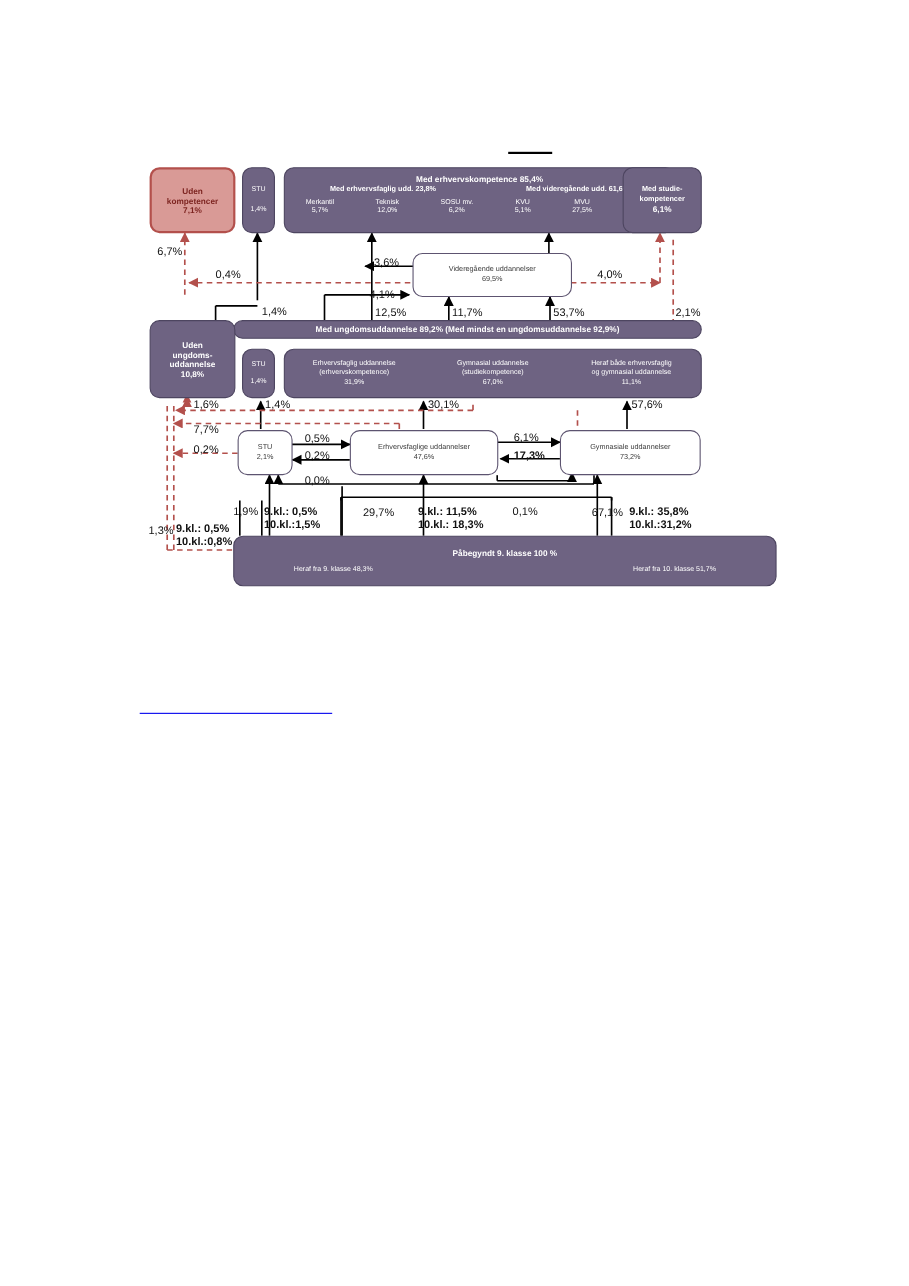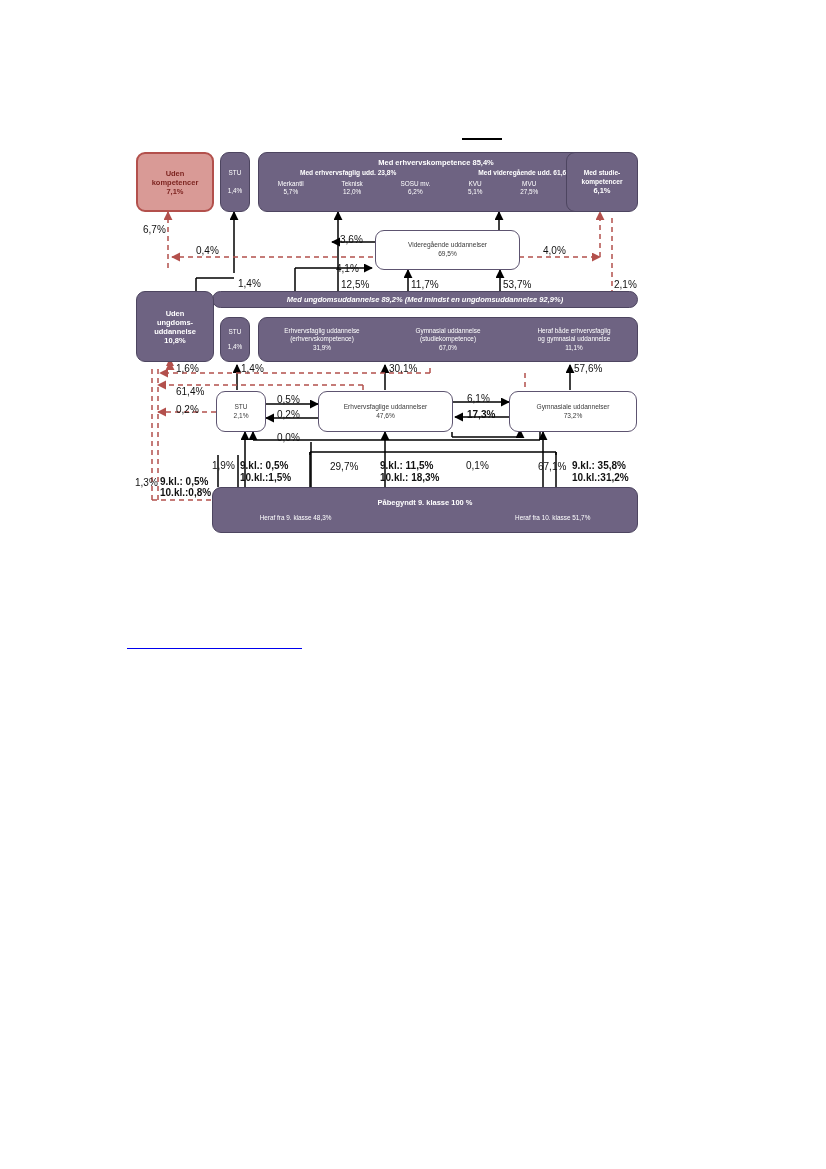--- a/index.html
+++ b/index.html
@@ -177,21 +177,21 @@
     <div class="r2">Med studie-</div>
     <div class="r2">kompetencer</div>
     <div class="r1">6,1%</div>
   </div>
 
   <div class="box white" style="left:375px;top:230px;width:145px;height:40px;">
     <div class="sm">Videregående uddannelser</div>
     <div class="sm">69,5%</div>
   </div>
 
-  <div class="box purple" style="left:212px;top:291px;width:426px;height:17px;font-style:italic;">
+  <div class="box purple" style="left:212px;top:291px;width:426px;height:17px;">
     <div class="r1">Med ungdomsuddannelse 89,2% (Med mindst en ungdomsuddannelse 92,9%)</div>
   </div>
 
   <div class="box purple" style="left:136px;top:291px;width:78px;height:71px;">
     <div class="r1">Uden</div>
     <div class="r1">ungdoms-</div>
     <div class="r1">uddannelse</div>
     <div class="r1">10,8%</div>
   </div>
 
@@ -228,21 +228,21 @@
   <div class="box white" style="left:318px;top:391px;width:135px;height:41px;">
     <div class="sm">Erhvervsfaglige uddannelser</div>
     <div class="sm">47,6%</div>
   </div>
 
   <div class="box white" style="left:509px;top:391px;width:128px;height:41px;">
     <div class="sm">Gymnasiale uddannelser</div>
     <div class="sm">73,2%</div>
   </div>
 
-  <div class="box purple" style="left:212px;top:487px;width:426px;height:46px;">
+  <div class="box purple" style="left:212px;top:487px;width:494px;height:46px;">
     <div class="r1">Påbegyndt 9. klasse 100 %</div>
     <div style="display:flex;width:78%;justify-content:space-between;margin-top:7px;">
       <span class="r3">Heraf fra 9. klasse 48,3%</span>
       <span class="r3">Heraf fra 10. klasse 51,7%</span>
     </div>
   </div>
 
   <div class="lbl" style="left:143px;top:224px;">6,7%</div>
   <div class="lbl" style="left:196px;top:245px;">0,4%</div>
   <div class="lbl" style="left:340px;top:234px;">3,6%</div>
@@ -251,21 +251,21 @@
   <div class="lbl" style="left:336px;top:263px;">4,1%</div>
   <div class="lbl" style="left:341px;top:279px;">12,5%</div>
   <div class="lbl" style="left:411px;top:279px;">11,7%</div>
   <div class="lbl" style="left:503px;top:279px;">53,7%</div>
   <div class="lbl" style="left:614px;top:279px;">2,1%</div>
 
   <div class="lbl" style="left:176px;top:363px;">1,6%</div>
   <div class="lbl" style="left:241px;top:363px;">1,4%</div>
   <div class="lbl" style="left:389px;top:363px;">30,1%</div>
   <div class="lbl" style="left:574px;top:363px;text-align:center;">57,6%</div>
-  <div class="lbl" style="left:176px;top:386px;">61,4%</div>
+  <div class="lbl" style="left:176px;top:386px;">7,7%</div>
   <div class="lbl" style="left:176px;top:404px;">0,2%</div>
   <div class="lbl" style="left:277px;top:394px;">0,5%</div>
   <div class="lbl" style="left:277px;top:409px;">0,2%</div>
   <div class="lbl" style="left:467px;top:393px;">6,1%</div>
   <div class="lbl" style="left:467px;top:409px;font-weight:bold;">17,3%</div>
   <div class="lbl" style="left:277px;top:432px;">0,0%</div>
 
   <div class="lbl" style="left:212px;top:460px;">1,9%</div>
   <div class="lbl" style="left:330px;top:461px;">29,7%</div>
   <div class="lbl" style="left:466px;top:460px;">0,1%</div>

